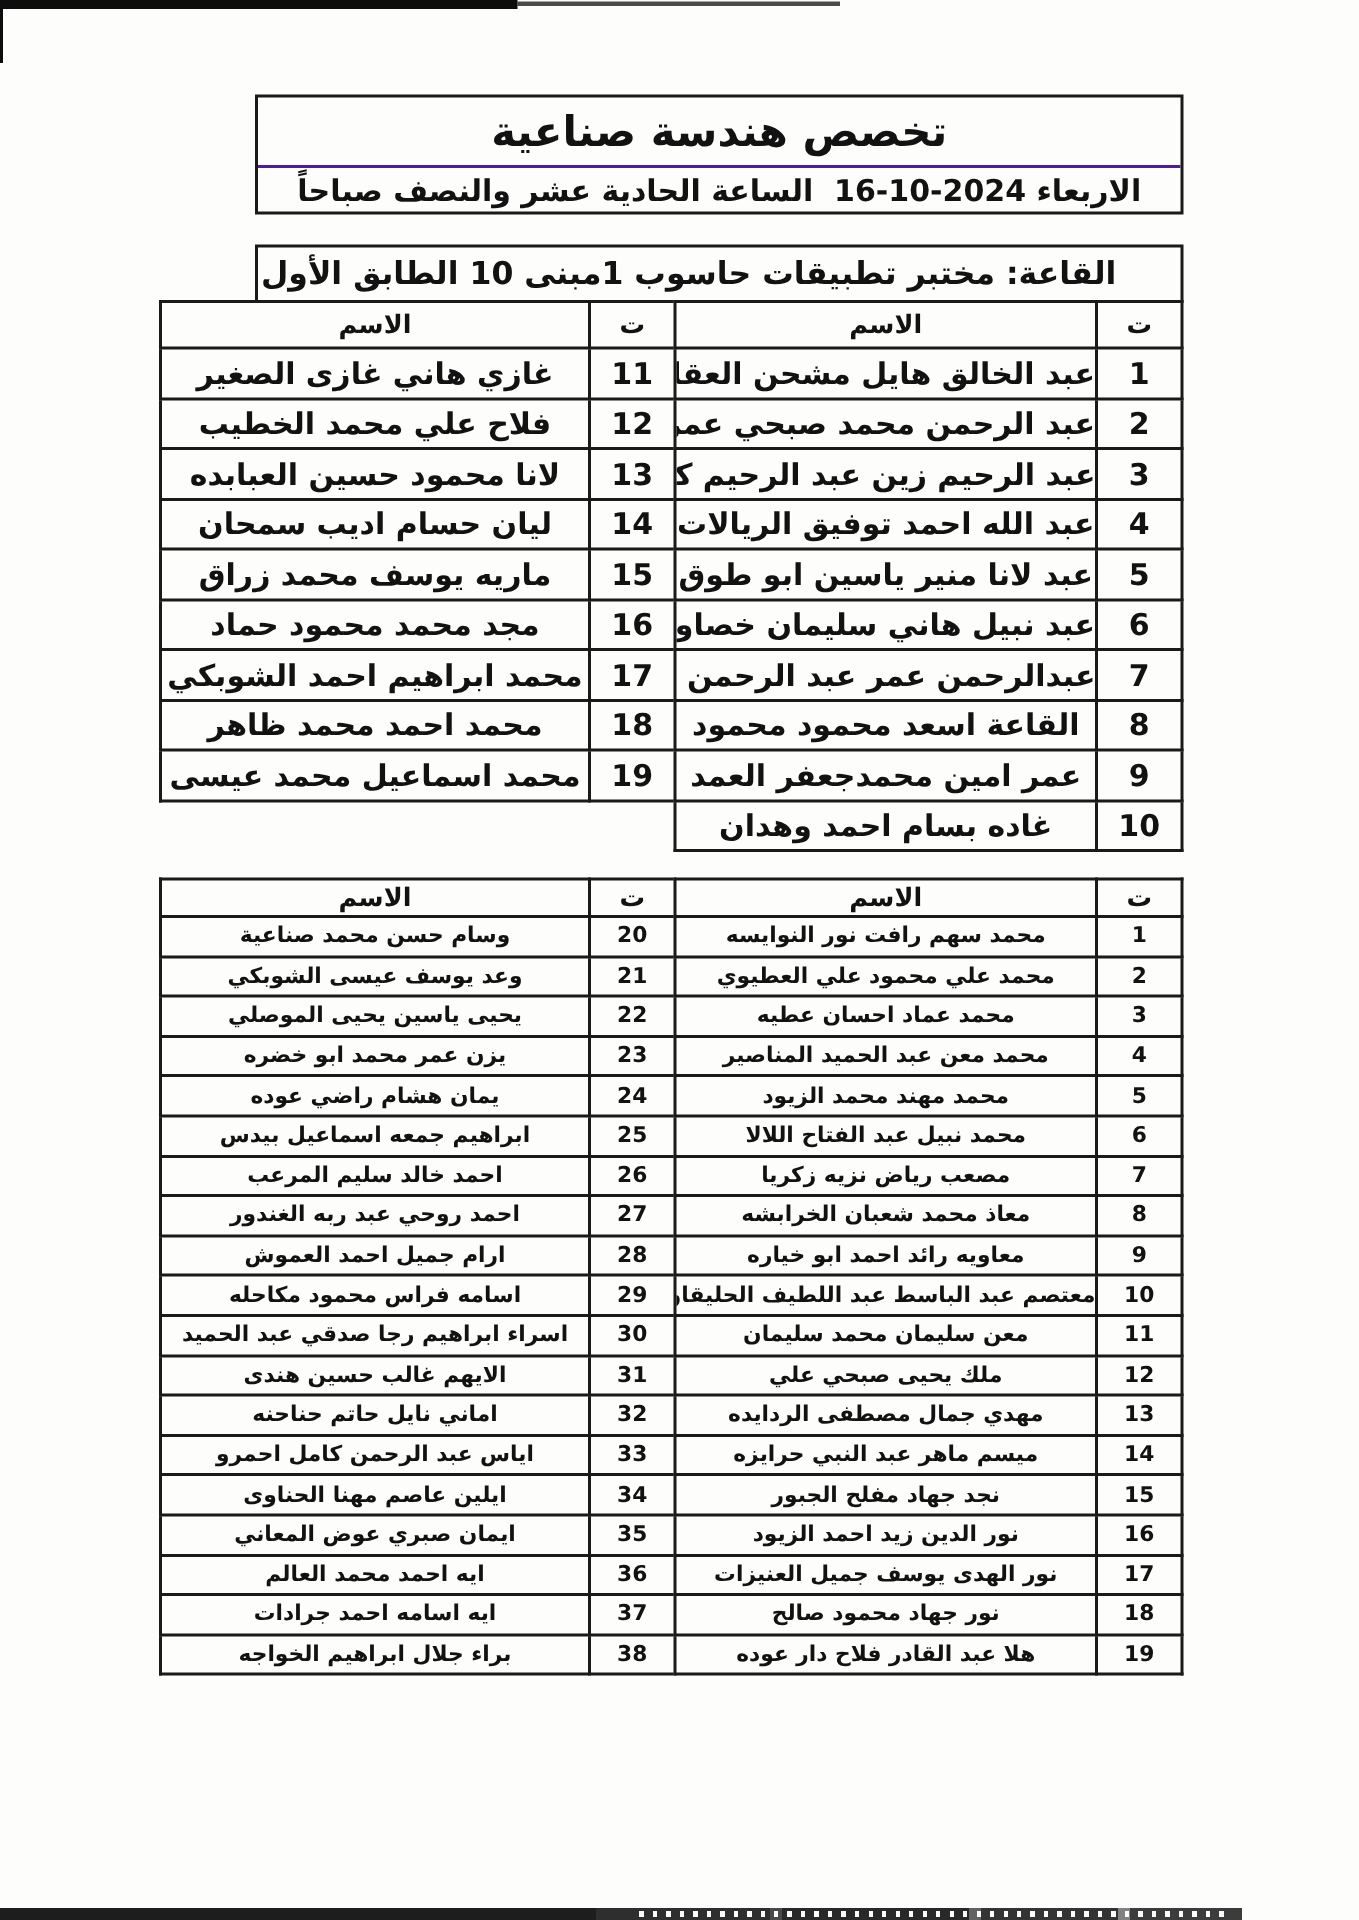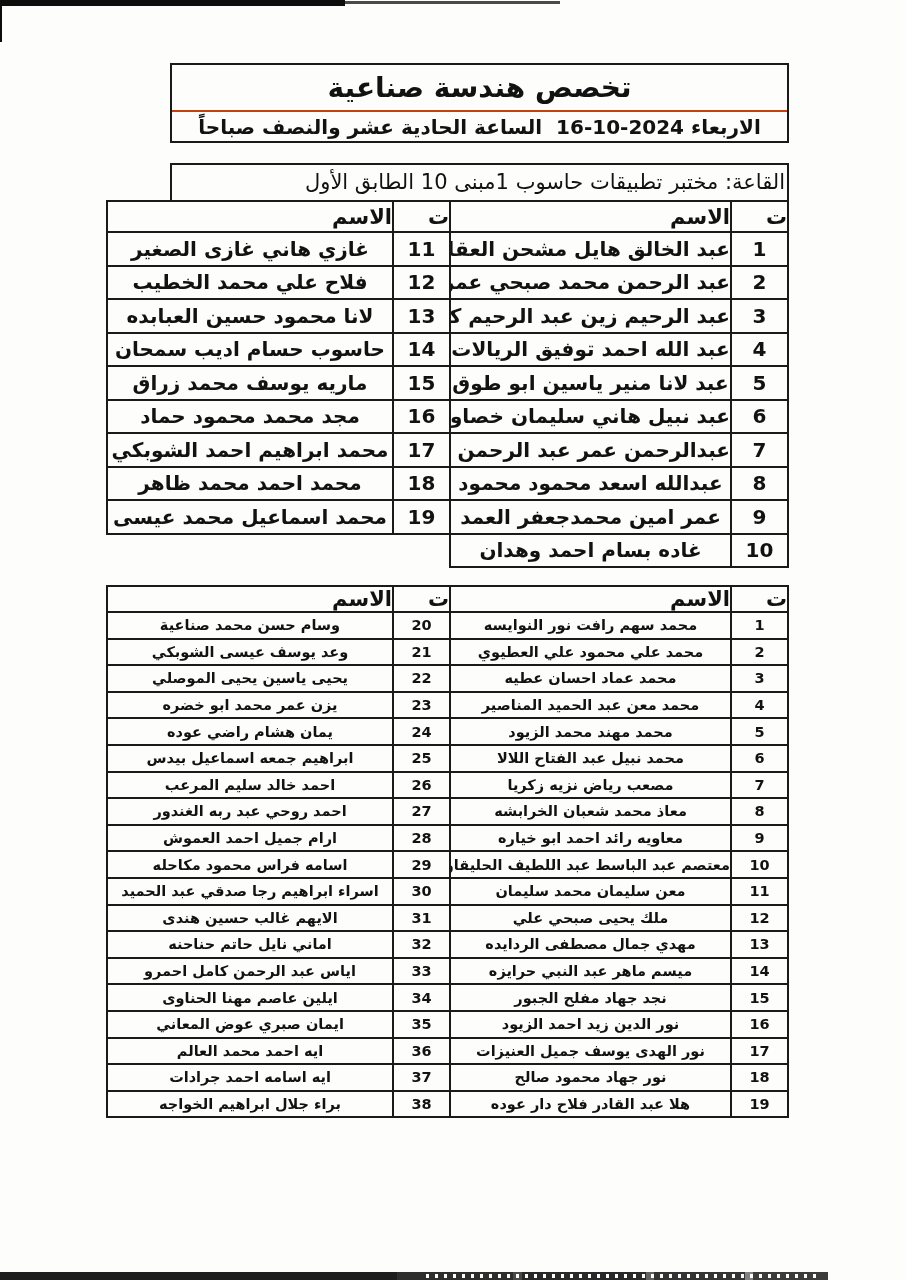--- a/index.html
+++ b/index.html
@@ -26,39 +26,39 @@
   }
   .content{
     position:absolute;left:170px;top:63px;width:619px;direction:rtl;
   }
   .header-box{border:2.5px solid #1a1a1a;background:#fdfdfc;}
   .title-row{
     height:45px;display:flex;align-items:center;justify-content:center;
     font-size:28px;font-weight:bold;letter-spacing:0;
   }
   .date-row{
-    border-top:2px solid #c2410c;height:29px;display:flex;align-items:center;
+    border-top:2px solid #4c1d95;height:29px;display:flex;align-items:center;
     justify-content:center;font-size:20px;font-weight:bold;white-space:pre;
   }
   .section{background:#fdfdfc;}
   .section-1{margin-top:20px;}
   .section-2{margin-top:19px;}
   .section-title{
-    border:2.5px solid #1a1a1a;text-align:right;font-weight:normal;
+    border:2.5px solid #1a1a1a;text-align:left;font-weight:bold;
     font-size:21px;padding:5px 2px 6px 2px;
   }
   table{
     width:100%;border-collapse:collapse;table-layout:fixed;margin-top:-2px;
     background:#fdfdfc;
   }
   th,td{
     border:2px solid #1a1a1a;text-align:center;vertical-align:middle;
     font-weight:bold;padding:0;overflow:hidden;white-space:nowrap;
   }
-  th{font-size:21px;text-align:right;}
+  th{font-size:17px;}
   .section-1 th{height:29px;}
   .section-1 td{height:31.5px;font-size:20px;}
   .section-2 th{height:23px;}
   .section-2 td{height:24.6px;font-size:14.5px;}
   td.blank{border:none;background:transparent;}
   col.c-num{width:57px;}
   col.c-name-r{width:281px;}
   col.c-name-l{width:286px;}
 </style>
 </head>
@@ -110,21 +110,21 @@
           <tr>
             <td>3</td>
             <td>عبد الرحيم زين عبد الرحيم كوكش</td>
             <td>13</td>
             <td>لانا محمود حسين العبابده</td>
           </tr>
           <tr>
             <td>4</td>
             <td>عبد الله احمد توفيق الريالات</td>
             <td>14</td>
-            <td>حاسوب حسام اديب سمحان</td>
+            <td>ليان حسام اديب سمحان</td>
           </tr>
           <tr>
             <td>5</td>
             <td>عبد لانا منير ياسين ابو طوق</td>
             <td>15</td>
             <td>ماريه يوسف محمد زراق</td>
           </tr>
           <tr>
             <td>6</td>
             <td>عبد نبيل هاني سليمان خصاونه</td>
@@ -132,21 +132,21 @@
             <td>مجد محمد محمود حماد</td>
           </tr>
           <tr>
             <td>7</td>
             <td>عبدالرحمن عمر عبد الرحمن المشاعله</td>
             <td>17</td>
             <td>محمد ابراهيم احمد الشوبكي</td>
           </tr>
           <tr>
             <td>8</td>
-            <td>عبدالله اسعد محمود محمود</td>
+            <td>القاعة اسعد محمود محمود</td>
             <td>18</td>
             <td>محمد احمد محمد ظاهر</td>
           </tr>
           <tr>
             <td>9</td>
             <td>عمر امين محمدجعفر العمد</td>
             <td>19</td>
             <td>محمد اسماعيل محمد عيسى</td>
           </tr>
           <tr>

